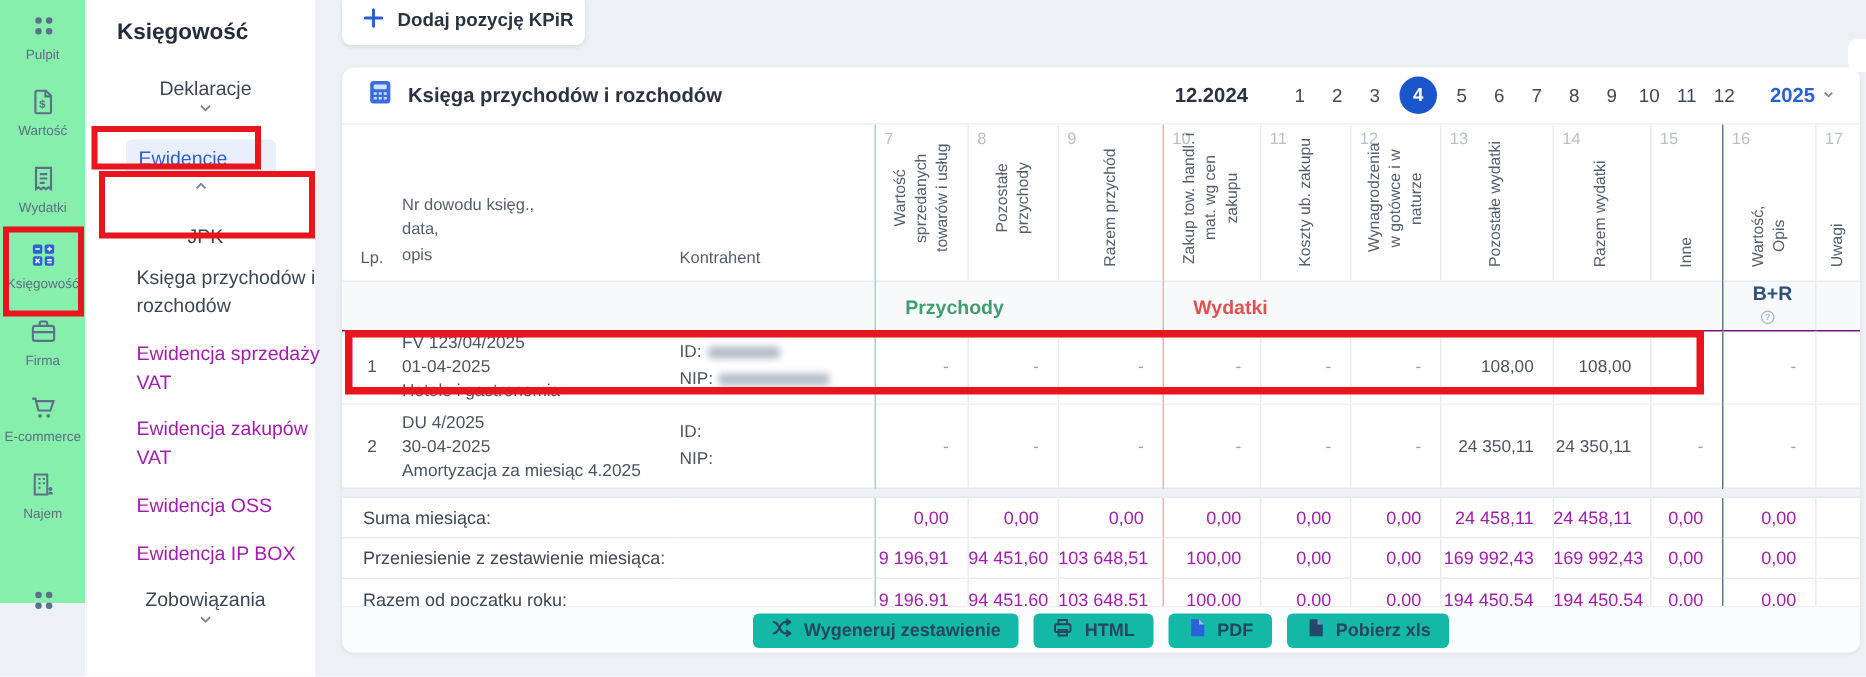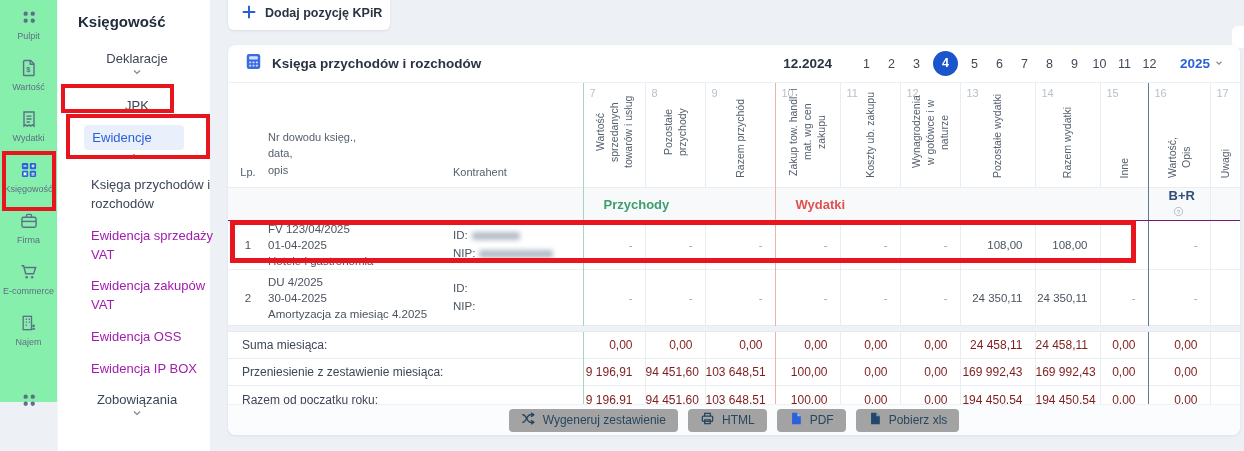--- a/index.html
+++ b/index.html
@@ -87,27 +87,27 @@
              margin-left:4px; vertical-align:middle; }
   .blurbar.w1 { width:48px; } .blurbar.w2 { width:74px; }
   td.val { text-align:right; padding-right:12px; white-space:nowrap; }
   td.val:empty { padding:0; }
   tr.data td.val { color:#9aa3ae; }
   tr.data td.val.has { color:#4a5460; }
 
   tr.spacer td { height:6px; background:#eef1f5; border-top:1px solid #e6eaef; border-bottom:1px solid #e6eaef; }
   tr.sumrow td { height:27px; font-size:12px; color:#3e4756; border-top:1px solid #e9edf1; }
   tr.sumrow td.sum-label { padding-left:14px;margin-left:11px; }
-  tr.sumrow td.val { color:#7f1d1d; }
+  tr.sumrow td.val { color:#a21caf; }
 
   .card-footer { position:absolute; left:0; bottom:0; width:1012px; height:31px; display:flex; align-items:center;
                  justify-content:center; gap:10px; border-top:1px solid #eef1f5; background:#fbfcfd;
                  border-radius:0 0 8px 8px; }
-  .fbtn { display:flex; align-items:center; gap:7px; background:#a3a3a3; border-radius:4px; height:23px;
-          padding:0 12px; font-size:12px; font-weight:normal; color:#274660; cursor:pointer; }
+  .fbtn { display:flex; align-items:center; gap:7px; background:#14b8a6; border-radius:4px; height:23px;
+          padding:0 12px; font-size:12px; font-weight:bold; color:#274660; cursor:pointer; }
 
   
   .ann { position:absolute; border:4px solid #e8141e; z-index:20; pointer-events:none; }
   .ann-ewidencje  { left:61px;  top:84px;  width:113px; height:29px; }
   .ann-ksiega     { left:66px;  top:114px; width:144px; height:45px; }
   .ann-rail       { left:2px;   top:151px; width:54px;  height:60px; }
   .ann-row        { left:230px; top:220px; width:906px; height:43px; border-width:5px; }
 </style>
 </head>
 <body>
@@ -212,29 +212,29 @@
   <div class="subnav">
     <div class="subnav-title">Księgowość</div>
 
     <div class="nav-row dekl">
       <span>Deklaracje</span>
       <span><svg width="12" height="12" viewBox="0 0 16 16" fill="none" stroke="#7b8697" stroke-width="1.6">
             <path d="M4 6l4 4 4-4"></path>
           </svg></span>
     </div>
 
-    <div class="nav-row jpk">
-      <span>JPK</span>
-    </div>
-
     <div class="nav-row ewid">
       <span class="pill">Ewidencje</span>
       <span><svg width="12" height="12" viewBox="0 0 16 16" fill="none" stroke="#7b8697" stroke-width="1.6">
             <path d="M4 10l4-4 4 4"></path>
           </svg></span>
+    </div>
+
+    <div class="nav-row jpk">
+      <span>JPK</span>
     </div>
 
     <div class="submenu">
       <div class="submenu-item current">Księga przychodów i rozchodów</div>
       <div class="submenu-item">Ewidencja sprzedaży VAT</div>
       <div class="submenu-item">Ewidencja zakupów VAT</div>
       <div class="submenu-item">Ewidencja OSS</div>
       <div class="submenu-item">Ewidencja IP BOX</div>
     </div>
 

